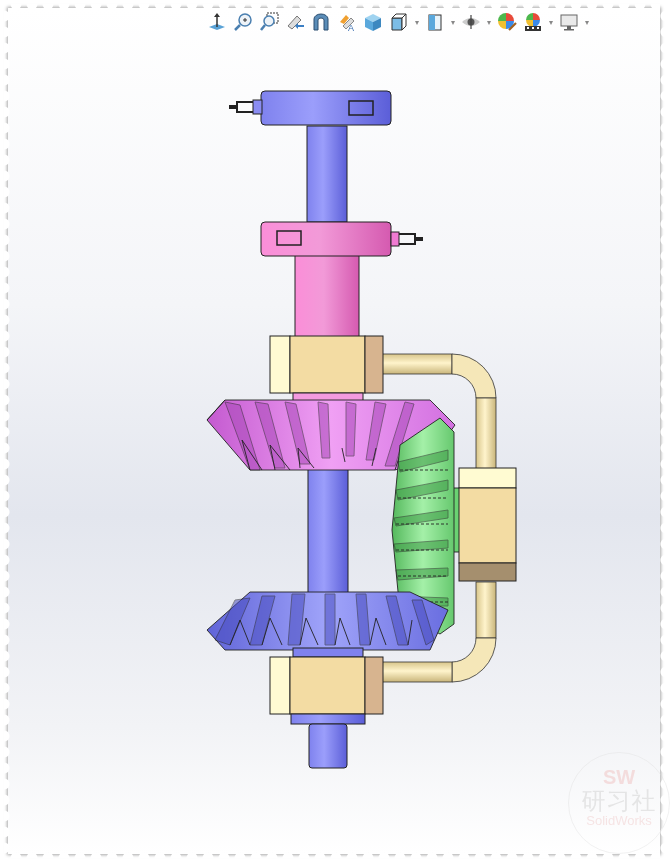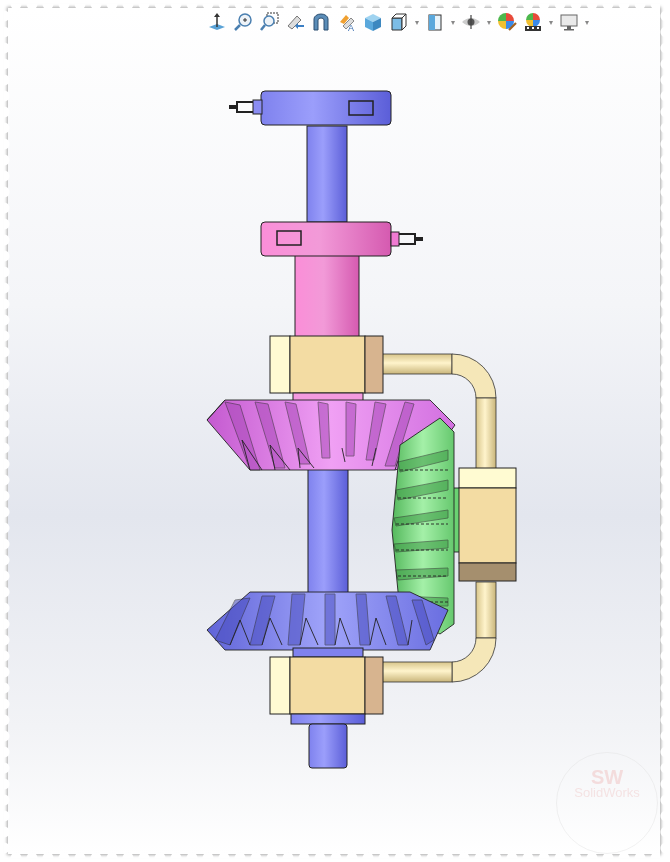--- a/index.html
+++ b/index.html
@@ -19,21 +19,21 @@
   .edge.right { right:4px; background: radial-gradient(circle at 8px 8px, #ffffff 5px, transparent 6px) repeat-y; background-size:8px 16px; }
 
   .toolbar { position:absolute; top:10px; left:205px; height:24px; display:flex; align-items:center; gap:2px; }
   .tb-btn { width:24px; height:22px; display:flex; align-items:center; justify-content:center; cursor:pointer; }
   .tb-btn svg { width:20px; height:20px; }
   .tb-drop { width:8px; height:22px; display:flex; align-items:center; justify-content:center; color:#888; font-size:8px; cursor:pointer; }
 
   .viewport { position:absolute; left:0; top:0; width:670px; height:862px; }
   .viewport svg { position:absolute; left:0; top:0; }
 
-  .watermark { position:absolute; left:556px; top:752px; width:100px; height:100px; border-radius:50%; border:1px solid rgba(220,220,220,0.7); text-align:center; opacity:0.55; pointer-events:none; }
+  .watermark { position:absolute; left:568px; top:752px; width:100px; height:100px; border-radius:50%; border:1px solid rgba(220,220,220,0.7); text-align:center; opacity:0.55; pointer-events:none; }
   .wm-sw { color:#f1c6c6; font-weight:bold; font-size:20px; margin-top:14px; line-height:20px; }
   .wm-cn { color:#d4d4d4; font-family:"DejaVu Serif", serif; font-size:24px; line-height:28px; letter-spacing:1px; }
   .wm-sub { color:#f1d0d0; font-size:13px; line-height:12px; }
 </style>
 </head>
 <body>
 
 <div class="frame"></div>
 <div class="edge top"></div>
 <div class="edge bottom"></div>
@@ -273,14 +273,15 @@
 
   <g stroke="#222">
     <rect x="291" y="714" width="74" height="10" fill="url(#gBlue)"></rect>
     <rect x="309" y="724" width="38" height="44" rx="3" fill="url(#gBlue)"></rect>
   </g>
 </svg>
 </div>
 
 <div class="watermark">
   <div class="wm-sw">SW</div>
+  <div class="wm-cn">研习社</div>
   <div class="wm-sub">SolidWorks</div>
 </div>
 
 </body></html>

